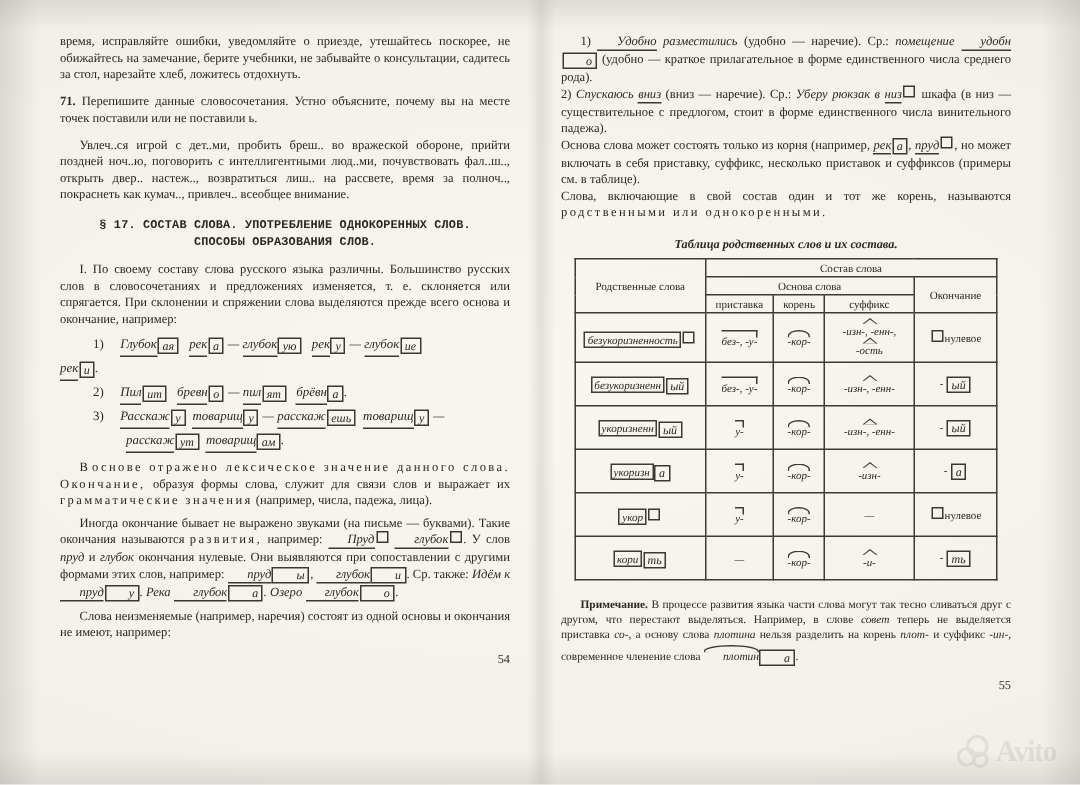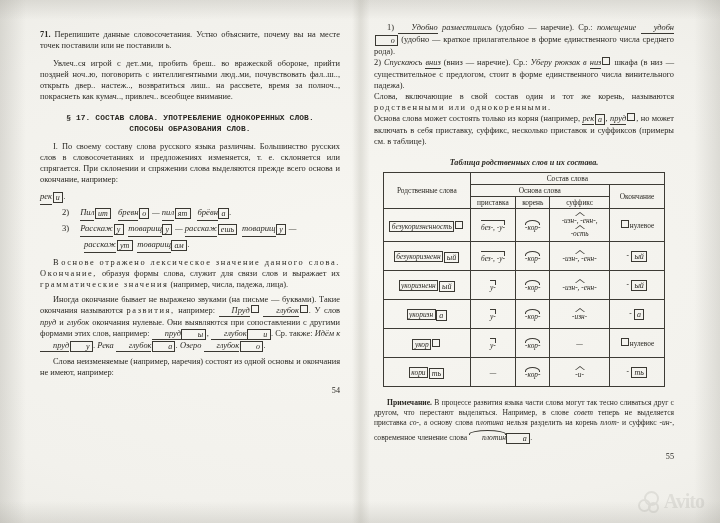--- a/index.html
+++ b/index.html
@@ -115,20 +115,21 @@
 <div class="scan">
   <div class="edge-t"></div>
   <div class="edge-b"></div>
   <div class="edge-l"></div>
   <div class="edge-r"></div>
   <div class="gutter"></div>
 
   <div class="page page-left">
     <div style="height:22px"></div>
 
+    <p>время, исправляйте ошибки, уведомляйте о приезде, утешайтесь поскорее, не обижайтесь на замечание, берите учебники, не забывайте о консультации, садитесь за стол, нарезайте хлеб, ложитесь отдохнуть.</p>
 
     <div class="sp"></div>
 
     <p class="noind">
       <b>71.</b>
       <span>Перепишите данные словосочетания. Устно объясните, почему вы на месте точек поставили или не поставили ь.</span>
     </p>
 
     <div class="sp"></div>
 
@@ -140,20 +141,30 @@
       <span>§ 17. СОСТАВ СЛОВА. УПОТРЕБЛЕНИЕ ОДНОКОРЕННЫХ СЛОВ.</span>
       <span class="l2">СПОСОБЫ ОБРАЗОВАНИЯ СЛОВ.</span>
     </div>
 
     <div class="sp"></div>
 
     <p class="ind">I. По своему составу слова русского языка различны. Большинство русских слов в словосочетаниях и предложениях изменяется, т. е. склоняется или спрягается. При склонении и спряжении слова выделяются прежде всего основа и окончание, например:</p>
 
     <div class="sp-s"></div>
 
+    <div class="exline" style="padding-left:22px;">
+      <span class="lbl">1)</span>
+      <span class="ul">Глубок</span><span class="bx">ая</span>&nbsp;&nbsp;
+      <span class="ul">рек</span><span class="bx">а</span>
+      <span>—</span>
+      <span class="ul">глубок</span><span class="bx">ую</span>&nbsp;&nbsp;
+      <span class="ul">рек</span><span class="bx">у</span>
+      <span>—</span>
+      <span class="ul">глубок</span><span class="bx">ие</span>
+    </div>
     <div class="exline" style="padding-left:0px;">
       <span class="ul">рек</span><span class="bx">и</span><span>.</span>
     </div>
 
     <div class="exline" style="padding-left:22px;">
       <span class="lbl">2)</span>
       <span class="ul">Пил</span><span class="bx">ит</span>&nbsp;&nbsp;
       <span class="ul">бревн</span><span class="bx">о</span>
       <span>—</span>
       <span class="ul">пил</span><span class="bx">ят</span>&nbsp;&nbsp;
@@ -229,28 +240,28 @@
       <span>2)</span>
       <i>Спускаюсь</i>
       <span class="ul">вниз</span>
       <span>(вниз — наречие). Ср.:</span>
       <i>Уберу рюкзак в</i>
       <span class="ul">низ</span><span class="bx0"></span>
       <span>шкафа (в низ — существительное с предлогом, стоит в форме единственного числа винительного падежа).</span>
     </p>
 
     <p class="noind">
-      <span>Слова, включающие в свой состав один и тот же корень, называются</span>
-      <span class="sparse">родственными или однокоренными.</span>
-    </p>
-
-    <p class="noind">
       <span>Основа слова может состоять только из корня (например,</span>
       <span class="ul">рек</span><span class="bx">а</span>,
       <span class="ul">пруд</span><span class="bx0"></span><span>, но может включать в себя приставку, суффикс, несколько приставок и суффиксов (примеры см. в таблице).</span>
+    </p>
+
+    <p class="noind">
+      <span>Слова, включающие в свой состав один и тот же корень, называются</span>
+      <span class="sparse">родственными или однокоренными.</span>
     </p>
 
     <div class="sp-l"></div>
 
     <div class="tbl-cap">Таблица родственных слов и их состава.</div>
 
     <table class="rt">
       <tbody>
           <tr>
         <th class="c-rod" rowspan="3">Родственные слова</th>

